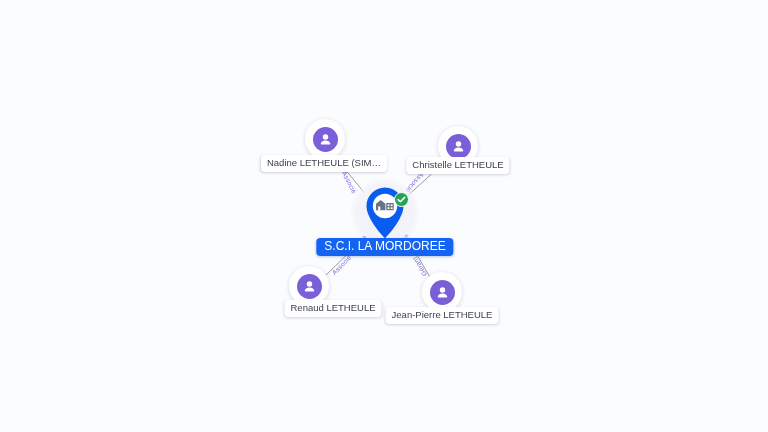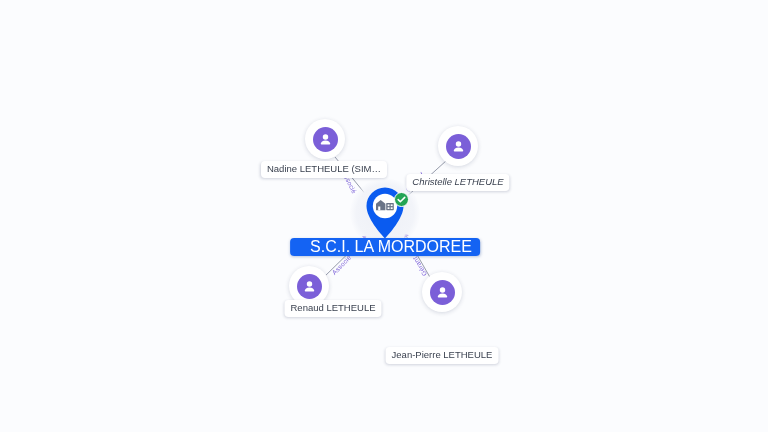--- a/index.html
+++ b/index.html
@@ -105,22 +105,22 @@
     box-sizing: border-box;
     display: flex;
     align-items: center;
     justify-content: center;
   }
   .company-label {
     position: absolute;
     transform: translate(-50%, 0);
     background: #1463f3;
     border-radius: 4px;
-    padding: 2px 8px 3px 20px;
-    font-size: 16px;
+    padding: 2px 8px 3px 8px;
+    font-size: 12px;
     color: #ffffff;
     white-space: nowrap;
     line-height: 13px;
     box-shadow: 0 1px 3px rgba(20,60,140,.28);
     font-family: "Liberation Sans", sans-serif;
   }
 </style>
 </head>
 <body>
 
@@ -148,32 +148,32 @@
       <div class="node-person" style="left: 325px; top: 139px;">
         <div class="person-disc">
           <div class="person-avatar" style="background: rgb(123, 95, 216);">
             <svg width="15" height="15" viewBox="0 0 16 16" xmlns="http://www.w3.org/2000/svg">
               <circle cx="8" cy="5.3" r="2.9" fill="#ffffff"></circle>
               <path d="M8 9c-3 0-5.1 1.8-5.1 3.6 0 .5.4.8.9.8h8.4c.5 0 .9-.3.9-.8C13.1 10.8 11 9 8 9z" fill="#ffffff"></path>
             </svg>
           </div>
         </div>
       </div>
-      <div class="person-label" style="left: 324px; top: 155px; margin-top: 6px;">Nadine LETHEULE (SIM…</div>
+      <div class="person-label" style="left: 324px; top: 155px;">Nadine LETHEULE (SIM…</div>
       <div class="node-person" style="left: 458px; top: 146px;">
         <div class="person-disc">
           <div class="person-avatar" style="background: rgb(123, 95, 216);">
             <svg width="15" height="15" viewBox="0 0 16 16" xmlns="http://www.w3.org/2000/svg">
               <circle cx="8" cy="5.3" r="2.9" fill="#ffffff"></circle>
               <path d="M8 9c-3 0-5.1 1.8-5.1 3.6 0 .5.4.8.9.8h8.4c.5 0 .9-.3.9-.8C13.1 10.8 11 9 8 9z" fill="#ffffff"></path>
             </svg>
           </div>
         </div>
       </div>
-      <div class="person-label" style="left: 458px; top: 174px; font-style: italic;">Christelle LETHEULE</div>
+      <div class="person-label" style="left: 458px; top: 157px;">Christelle LETHEULE</div>
       <div class="node-person" style="left: 309px; top: 286px;">
         <div class="person-disc">
           <div class="person-avatar" style="background: rgb(123, 95, 216);">
             <svg width="15" height="15" viewBox="0 0 16 16" xmlns="http://www.w3.org/2000/svg">
               <circle cx="8" cy="5.3" r="2.9" fill="#ffffff"></circle>
               <path d="M8 9c-3 0-5.1 1.8-5.1 3.6 0 .5.4.8.9.8h8.4c.5 0 .9-.3.9-.8C13.1 10.8 11 9 8 9z" fill="#ffffff"></path>
             </svg>
           </div>
         </div>
       </div>
@@ -181,21 +181,21 @@
       <div class="node-person" style="left: 442px; top: 292px;">
         <div class="person-disc">
           <div class="person-avatar" style="background: rgb(123, 95, 216);">
             <svg width="15" height="15" viewBox="0 0 16 16" xmlns="http://www.w3.org/2000/svg">
               <circle cx="8" cy="5.3" r="2.9" fill="#ffffff"></circle>
               <path d="M8 9c-3 0-5.1 1.8-5.1 3.6 0 .5.4.8.9.8h8.4c.5 0 .9-.3.9-.8C13.1 10.8 11 9 8 9z" fill="#ffffff"></path>
             </svg>
           </div>
         </div>
       </div>
-      <div class="person-label" style="left: 442px; top: 307px; margin-top: 40px;">Jean-Pierre LETHEULE</div>
+      <div class="person-label" style="left: 442px; top: 307px;">Jean-Pierre LETHEULE</div>
     </div>
 
   <div class="node-company" id="company-node" style="left: 385px; top: 213px;">
     <div class="company-halo"></div>
     <div class="company-pin">
       <svg width="48" height="56" viewBox="0 0 48 56" xmlns="http://www.w3.org/2000/svg">
         <path d="M24 2.5C13.8 2.5 5.5 10.8 5.5 21c0 12.2 14.4 28 18.5 32.5C28.1 49 42.5 33.2 42.5 21c0-10.2-8.3-18.5-18.5-18.5z" fill="#0a5bf0"></path>
         <circle cx="24" cy="21" r="12.2" fill="#ffffff"></circle>
         <g transform="translate(14.6,13.6)">
           <path d="M0.4 11.6V5.2L5.1 1.4l4.7 3.8v6.4z" fill="#6a7487"></path>

